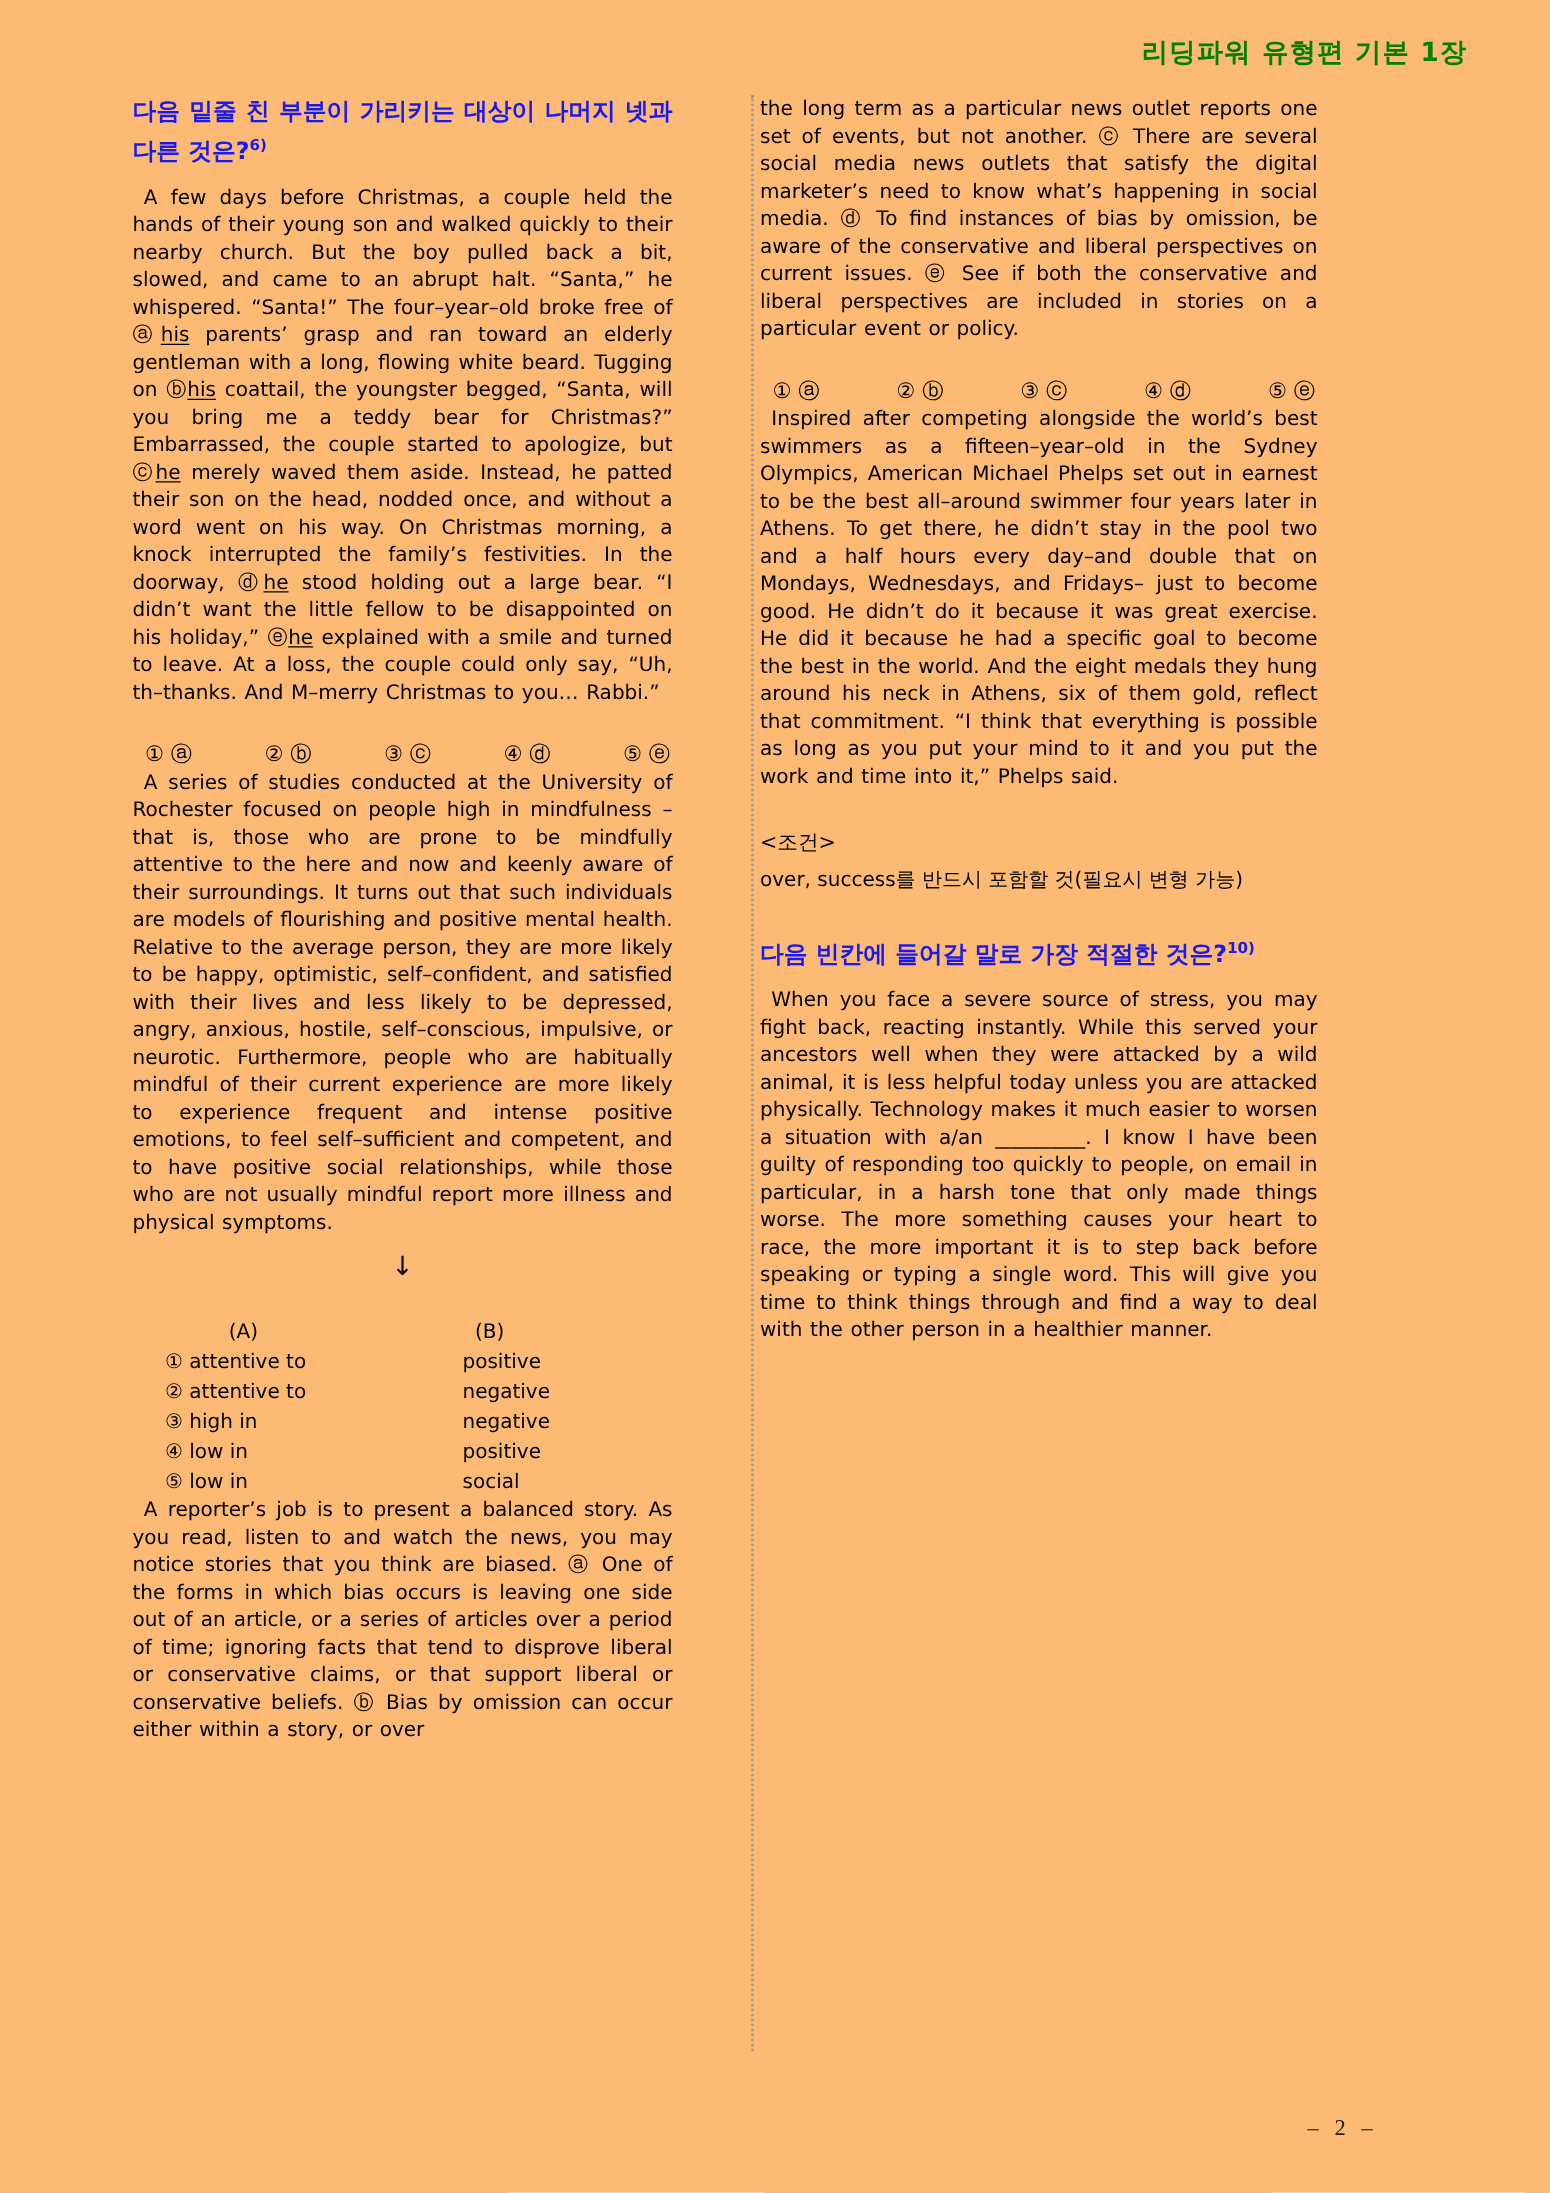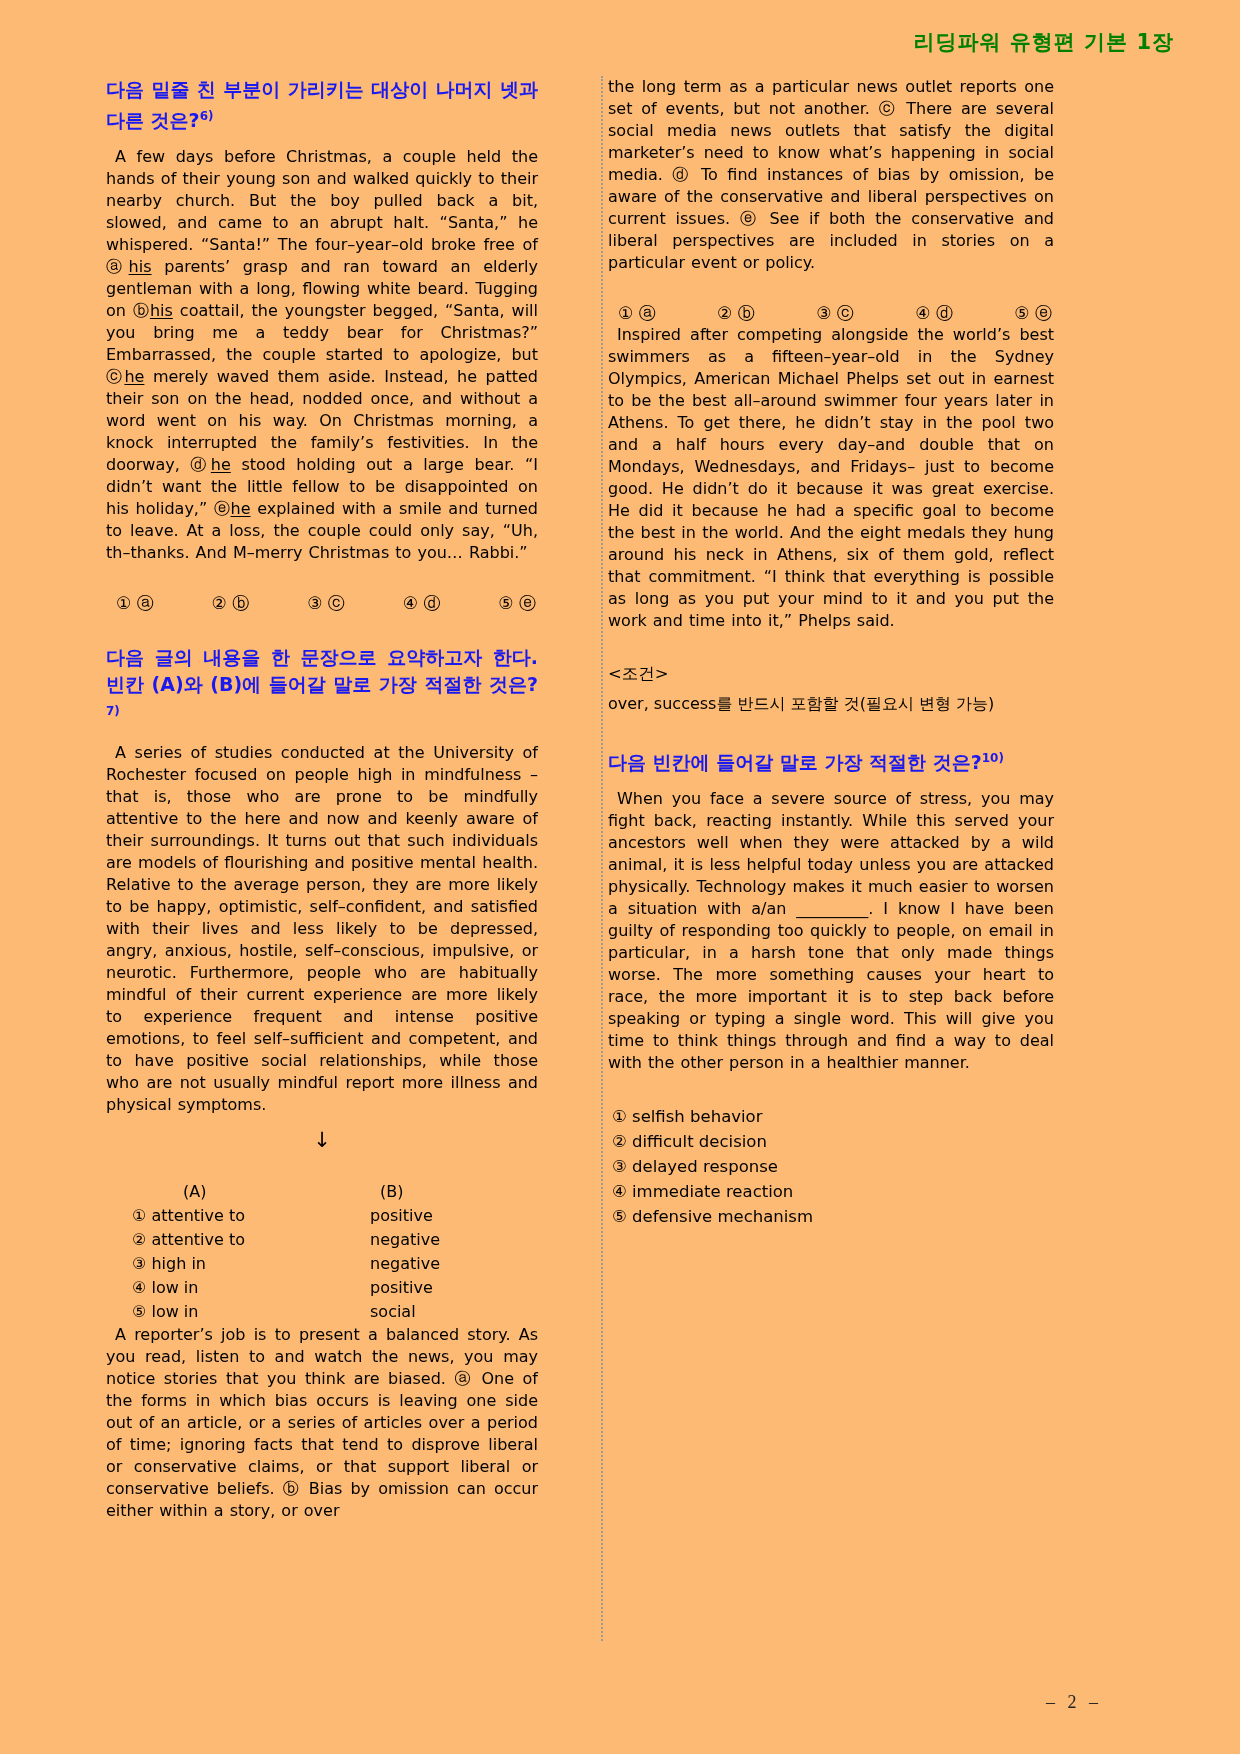--- a/index.html
+++ b/index.html
@@ -95,21 +95,20 @@
     <p class="passage">A few days before Christmas, a couple held the hands of their young son and walked quickly to their nearby church. But the boy pulled back a bit, slowed, and came to an abrupt halt. “Santa,” he whispered. “Santa!” The four–year–old broke free of ⓐ<u>his</u> parents’ grasp and ran toward an elderly gentleman with a long, flowing white beard. Tugging on ⓑ<u>his</u> coattail, the youngster begged, “Santa, will you bring me a teddy bear for Christmas?” Embarrassed, the couple started to apologize, but ⓒ<u>he</u> merely waved them aside. Instead, he patted their son on the head, nodded once, and without a word went on his way. On Christmas morning, a knock interrupted the family’s festivities. In the doorway, ⓓ<u>he</u> stood holding out a large bear. “I didn’t want the little fellow to be disappointed on his holiday,” ⓔ<u>he</u> explained with a smile and turned to leave. At a loss, the couple could only say, “Uh, th–thanks. And M–merry Christmas to you… Rabbi.”</p>
 
     <div class="answer-row">
       <span class="answer-option">① ⓐ</span>
       <span class="answer-option">② ⓑ</span>
       <span class="answer-option">③ ⓒ</span>
       <span class="answer-option">④ ⓓ</span>
       <span class="answer-option">⑤ ⓔ</span>
     </div>
 
-    <p class="prompt"><span>다음 글의 내용을 한 문장으로 요약하고자 한다. 빈칸 (A)와 (B)에 들어갈 말로 가장 적절한 것은?</span><sup>7)</sup></p>
 
     <p class="passage">A series of studies conducted at the University of Rochester focused on people high in mindfulness – that is, those who are prone to be mindfully attentive to the here and now and keenly aware of their surroundings. It turns out that such individuals are models of flourishing and positive mental health. Relative to the average person, they are more likely to be happy, optimistic, self–confident, and satisfied with their lives and less likely to be depressed, angry, anxious, hostile, self–conscious, impulsive, or neurotic. Furthermore, people who are habitually mindful of their current experience are more likely to experience frequent and intense positive emotions, to feel self–sufficient and competent, and to have positive social relationships, while those who are not usually mindful report more illness and physical symptoms.</p>
 
     <div class="arrow">↓</div>
 
 
     <div class="ab-table">
       <div class="ab-row">
         <span class="cell-a head-a">(A)</span>
         <span class="cell-b head-b">(B)</span>
@@ -157,25 +156,18 @@
     <p class="passage">Inspired after competing alongside the world’s best swimmers as a fifteen–year–old in the Sydney Olympics, American Michael Phelps set out in earnest to be the best all–around swimmer four years later in Athens. To get there, he didn’t stay in the pool two and a half hours every day–and double that on Mondays, Wednesdays, and Fridays– just to become good. He didn’t do it because it was great exercise. He did it because he had a specific goal to become the best in the world. And the eight medals they hung around his neck in Athens, six of them gold, reflect that commitment. “I think that everything is possible as long as you put your mind to it and you put the work and time into it,” Phelps said.</p>
 
     <div class="condition-title">&lt;조건&gt;</div>
     <p class="condition-body">over, success를 반드시 포함할 것(필요시 변형 가능)</p>
 
 
     <p class="prompt"><span>다음 빈칸에 들어갈 말로 가장 적절한 것은?</span><sup>10)</sup></p>
 
     <p class="passage">When you face a severe source of stress, you may fight back, reacting instantly. While this served your ancestors well when they were attacked by a wild animal, it is less helpful today unless you are attacked physically. Technology makes it much easier to worsen a situation with a/an _________. I know I have been guilty of responding too quickly to people, on email in particular, in a harsh tone that only made things worse. The more something causes your heart to race, the more important it is to step back before speaking or typing a single word. This will give you time to think things through and find a way to deal with the other person in a healthier manner.</p>
 
-    <div class="choices">
-      <div class="choice">① selfish behavior</div>
-      <div class="choice">② difficult decision</div>
-      <div class="choice">③ delayed response</div>
-      <div class="choice">④ immediate reaction</div>
-      <div class="choice">⑤ defensive mechanism</div>
-    </div>
 
   </div>
 
   <div class="footer">– 2 –</div>
 
 </div>
 
 </body></html>

